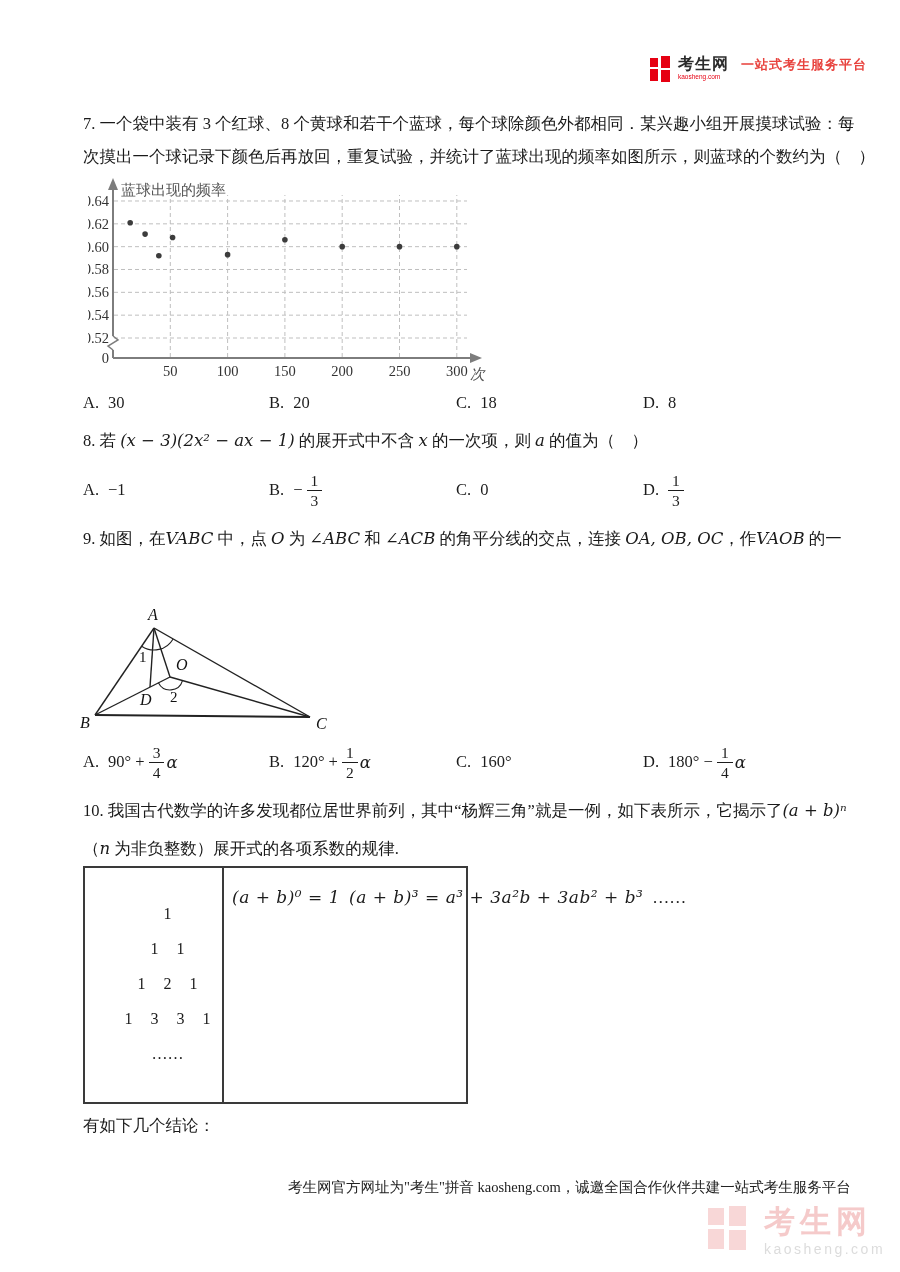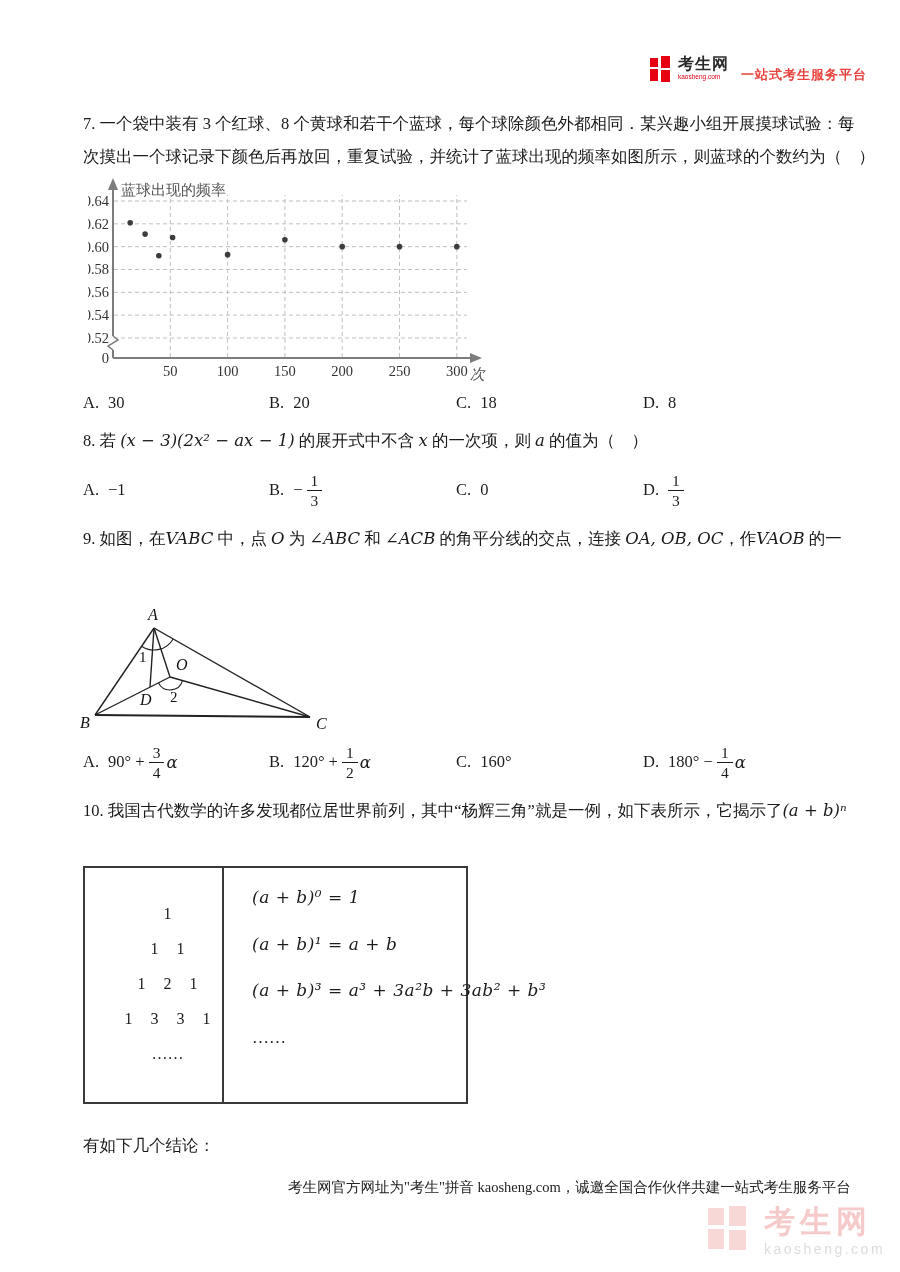--- a/index.html
+++ b/index.html
@@ -6,38 +6,38 @@
   .page{position:relative;width:900px;height:1272px;background:#ffffff;overflow:hidden;
         font-family:"Liberation Serif","DejaVu Serif",serif;color:#1c1c1c;text-decoration:underline;}
   .abs{position:absolute;}
   .stem{font-size:16.5px;line-height:1.3;white-space:nowrap;color:#1a1a1a;}
   .math{font-style:italic;font-family:"DejaVu Serif",serif;}
   
   .logo{display:flex;align-items:flex-start;}
   .logo-text{margin-left:6px;}
   .logo-cn{font-size:16px;font-weight:bold;color:#2b2b2b;letter-spacing:1px;line-height:1;font-family:"Liberation Sans",sans-serif;}
   .logo-domain{font-size:6.5px;color:#e60012;line-height:1.4;font-family:"Liberation Sans",sans-serif;}
-  .logo-slogan{margin-left:12px;margin-top:10px;font-size:13px;font-weight:bold;color:#e8433e;
+  .logo-slogan{margin-left:12px;font-size:13px;font-weight:bold;color:#e8433e;
                font-family:"Liberation Sans",sans-serif;letter-spacing:1px;}
   
   .options{display:flex;font-size:16.5px;}
   .opt{flex:none;width:187px;display:inline-flex;align-items:center;}
   .opt:first-child{width:186px;}
   .opt-label{margin-right:9px;}
   .opt-pre{white-space:pre;}
   .frac{display:inline-block;text-align:center;font-size:15.5px;line-height:1;vertical-align:middle;}
   .frac .num{display:block;border-bottom:1px solid #1c1c1c;padding:1px 4px 2px;}
   .frac .den{display:block;padding-top:2px;}
   .opt-post{margin-left:2px;font-size:16.5px;}
   
   .yh-table{display:flex;width:385px;height:238px;border:2px solid #3a3a3a;box-sizing:border-box;background:#fff;}
   .yh-left{width:139px;flex:none;border-right:2px solid #3a3a3a;box-sizing:border-box;
            display:flex;flex-direction:column;align-items:center;padding-top:38px;gap:19px;padding-left:28px;}
   .pascal-row{display:flex;gap:18px;font-size:16px;line-height:1;}
-  .yh-right{flex:1;display:flex;flex-direction:column;padding:20px 0 0 28px;gap:27px;}
+  .yh-right{flex:1;display:flex;flex-direction:row;padding:20px 0 0 8px;gap:9px;}
   .formula{font-size:17px;line-height:1.15;white-space:nowrap;}
   .formula .math{letter-spacing:0.5px;}
   
   .footer-line{font-size:14.5px;color:#222;white-space:nowrap;}
   .watermark{display:flex;align-items:flex-start;}
   .wm-text{margin-left:10px;}
   .wm-cn{font-size:31px;font-weight:bold;color:#f5caca;letter-spacing:5px;line-height:1;font-family:"Liberation Sans",sans-serif;}
   .wm-domain{font-size:14px;color:#dcdcdc;letter-spacing:2.5px;margin-top:4px;font-family:"Liberation Sans",sans-serif;}
   svg text{font-family:"Liberation Serif","DejaVu Serif",serif;}
 </style>
@@ -213,20 +213,21 @@
         <span class="opt-pre">180° − </span>
         <span class="frac">
           <span class="num">1</span>
           <span class="den">4</span>
         </span>
         <span class="opt-post math">α</span>
       </span>
     </div>
 
   <div class="abs stem" style="left:83px;top:800px;"><span>10. 我国古代数学的许多发现都位居世界前列，其中“杨辉三角”就是一例，如下表所示，它揭示了</span><span class="math">(a + b)ⁿ</span></div>
+  <div class="abs stem" style="left:83px;top:838px;"><span>（</span><span class="math">n</span><span> 为非负整数）展开式的各项系数的规律.</span></div>
 
   <div class="abs yh-table" style="left:83px;top:866px;">
     <div class="yh-left">
         <div class="pascal-row">
           <span>1</span>
         </div>
         <div class="pascal-row">
           <span>1</span>
           <span>1</span>
         </div>
@@ -240,27 +241,26 @@
           <span>3</span>
           <span>3</span>
           <span>1</span>
         </div>
         <div class="pascal-row">
           <span>……</span>
         </div>
       </div>
     <div class="yh-right">
         <div class="formula"><span class="math">(a + b)⁰ = 1</span></div>
-        <div class="formula"><span class="math">(a + b)¹ = a + b</span></div>
         <div class="formula"><span class="math">(a + b)³ = a³ + 3a²b + 3ab² + b³</span></div>
         <div class="formula"><span class="">……</span></div>
       </div>
   </div>
 
-  <div class="abs stem" style="left:83px;top:1115px;margin-top:20px;">有如下几个结论：</div>
+  <div class="abs stem" style="left:83px;top:1115px;">有如下几个结论：</div>
 
   <div class="abs footer-line" style="left:288px;top:1178px;">考生网官方网址为"考生"拼音 kaosheng.com，诚邀全国合作伙伴共建一站式考生服务平台</div>
 
   <div class="abs watermark" style="left:708px;top:1206px;">
     <svg width="46" height="48" viewBox="0 0 46 48">
       <rect x="0" y="2" width="16" height="17" fill="#f8d7d7"></rect>
       <rect x="0" y="23" width="16" height="20" fill="#f8d7d7"></rect>
       <rect x="21" y="0" width="17" height="20" fill="#f8d7d7"></rect>
       <rect x="21" y="24" width="17" height="20" fill="#f8d7d7"></rect>
     </svg>

